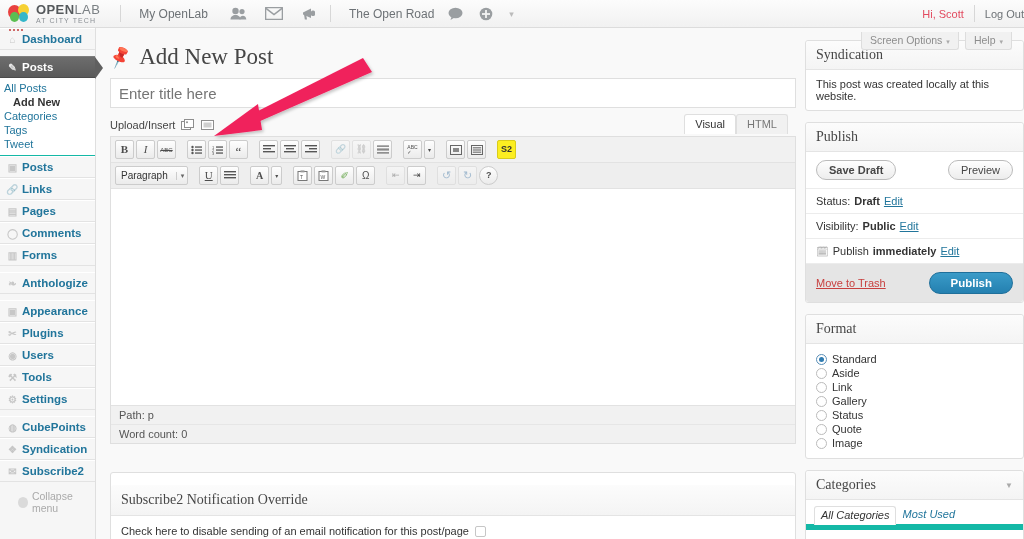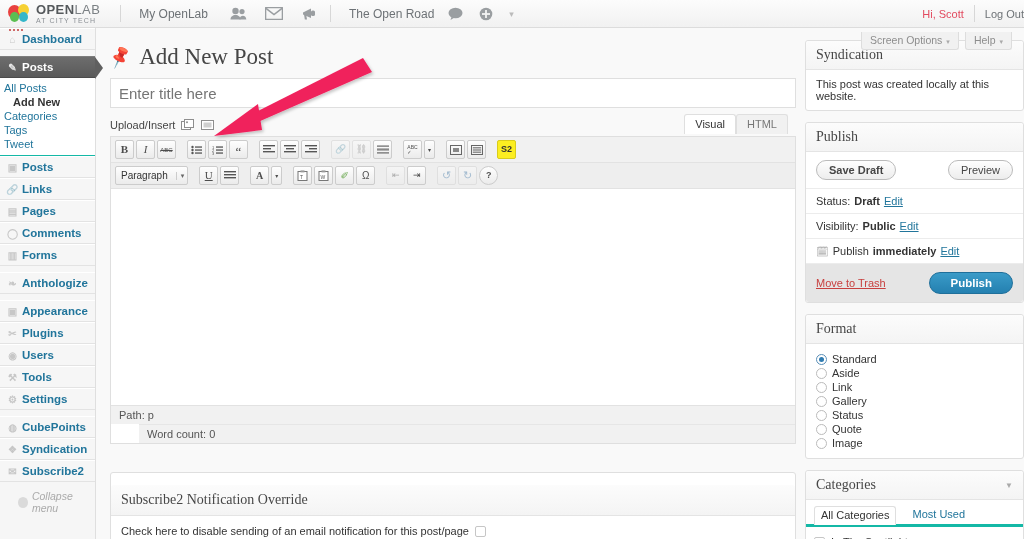--- a/index.html
+++ b/index.html
@@ -63,21 +63,21 @@
   }
   .menu-item.current .mi-ico{ color:#fff; opacity:.85;}
   .menu-item.current::after{
     content:""; position:absolute; right:-8px; top:0;
     width:0;height:0; border-top:11px solid transparent;
     border-bottom:11px solid transparent; border-left:8px solid #5f5f5f;
   }
   .submenu{ background:#fff; padding:3px 0 4px 0; border-bottom:1px solid #14b8a6;}
   .sub-item{ display:block; font-size:11px; color:#21759b; padding:1px 0 1px 4px; text-decoration:none;}
   .sub-item.current{ color:#333; font-weight:bold;padding-left:13px;}
-  .collapse{ display:flex; align-items:center; margin-top:8px; padding-left:18px; color:#aaa; font-size:10.5px;font-style:italic;}
+  .collapse{ display:flex; align-items:center; margin-top:8px; padding-left:18px; color:#aaa; font-size:10.5px;}
   .collapse .cc{ width:11px;height:11px;border-radius:50%;background:#dadada;margin-right:4px;}
 
   
   #main{ position:absolute; top:28px; left:96px; width:928px; height:511px; background:#f9f9f9;}
   .screen-tabs{ position:absolute; right:12px; top:4px; display:flex; gap:6px; z-index:15;}
   .stab{
     background:#f1f1f1; border:1px solid #ddd; border-top:none;
     border-radius:0 0 3px 3px; padding:2px 8px 3px;
     font-size:10.5px; color:#8d8d8d; cursor:pointer;
   }
@@ -140,21 +140,21 @@
     background:linear-gradient(#fefefe,#ebebeb);
     display:flex; align-items:center; font-size:10px; color:#333;
     padding:0 3px 0 5px; cursor:pointer; gap:8px;
   }
   .tselect .car{ font-size:7px; color:#666; border-left:1px solid #ccc; padding-left:4px;}
   .ed-body{ height:216px; background:#fff; }
   .ed-foot{
     background:#f1f1f1; border-top:1px solid #e2e2e2;
     font-size:11px; color:#555; padding:3px 8px;
   }
-  .ed-foot.b2{ border-top:1px solid #e6e6e6;margin-left:28px;}
+  .ed-foot.b2{ border-top:1px solid #e6e6e6;}
 
   .postbox-wide{
     margin:28px 0 0 14px; width:686px;
     background:#fff; border:1px solid #dfdfdf; border-radius:3px;
   }
   .pb-head{
     font-family:"Liberation Serif", serif; font-size:14px; color:#464646;
     padding:7px 10px; border-bottom:1px solid #e4e4e4;
     background:linear-gradient(#fcfcfc,#f4f4f4); border-radius:3px 3px 0 0;margin-top:12px;
   }
@@ -209,21 +209,21 @@
   .radio{
     width:11px;height:11px;border-radius:50%;
     border:1px solid #bbb; background:#fff; display:inline-block; position:relative;
   }
   .radio.on{ border-color:#5a8fb8; }
   .radio.on::after{
     content:""; position:absolute; left:2px; top:2px; width:5px;height:5px;
     border-radius:50%; background:#2f7bb0;
   }
 
-  .cat-tabs{ display:flex; border-bottom:3px solid #14b8a6; padding:6px 8px 0 8px; gap:10px;}
+  .cat-tabs{ display:flex; border-bottom:6px solid #14b8a6; padding:6px 8px 0 8px; font-style:italic;}
   .cat-tab{ font-size:11px; color:#21759b; padding:2px 6px 3px; cursor:pointer;}
   .cat-tab.active{
     color:#333; background:#fff; border:1px solid #dfdfdf; border-bottom:1px solid #fff;
     margin-bottom:-1px; border-radius:3px 3px 0 0;
   }
   .cat-list{ padding:8px; }
   .cat-item{ display:flex; align-items:center; gap:6px; font-size:11px; padding:1px 0;}
   .cbx{ width:11px;height:11px;border:1px solid #c6c6c6;background:#fff;border-radius:2px;}
 
   

